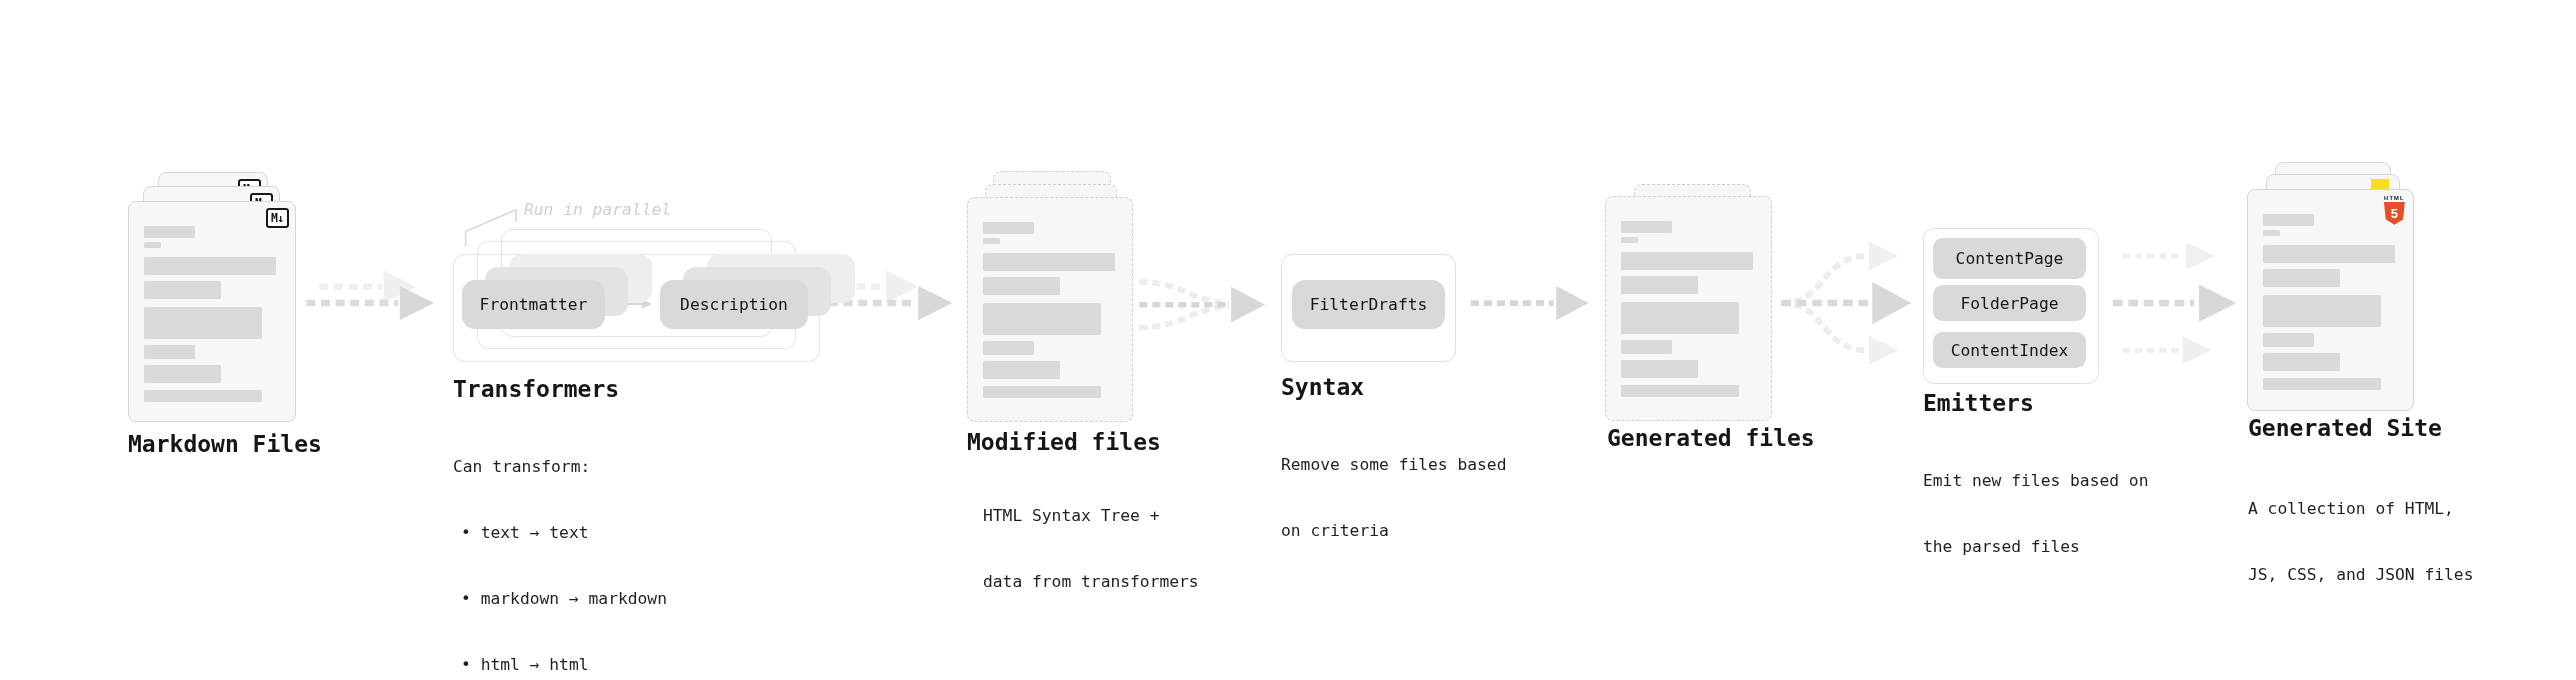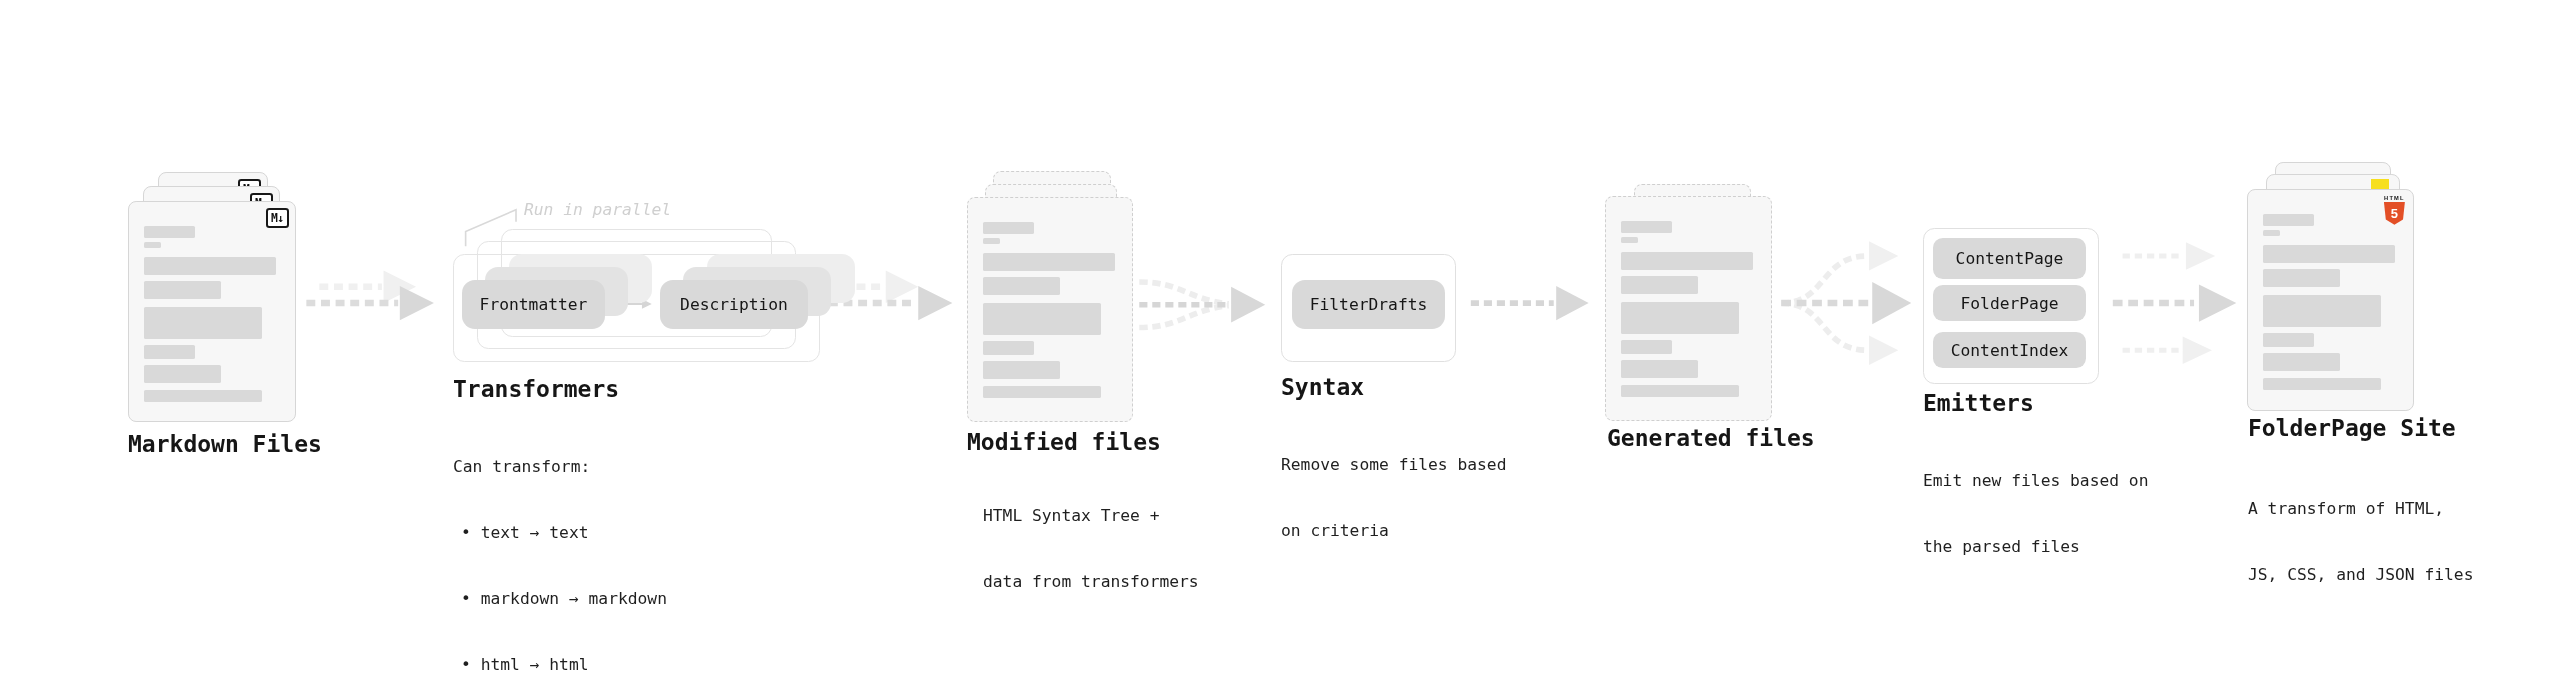--- a/index.html
+++ b/index.html
@@ -257,18 +257,18 @@
         <i class="b b2"></i>
         <i class="b b3"></i>
         <i class="b b4"></i>
         <i class="b b5"></i>
         <i class="b b6"></i>
         <i class="b b7"></i>
         <i class="b b8"></i>
     </div>
   </div>
 </div>
-<div class="title" style="left:2248px;top:416px;">FolderPage Site</div>
+<div class="title" style="left:2248px;top:416px;">Generated Site</div>
 <div class="desc" style="left:2248px;top:454px;">
-  <div>A transform of HTML,</div>
+  <div>A collection of HTML,</div>
   <div>JS, CSS, and JSON files</div>
 </div>
 
 
 </body></html>

